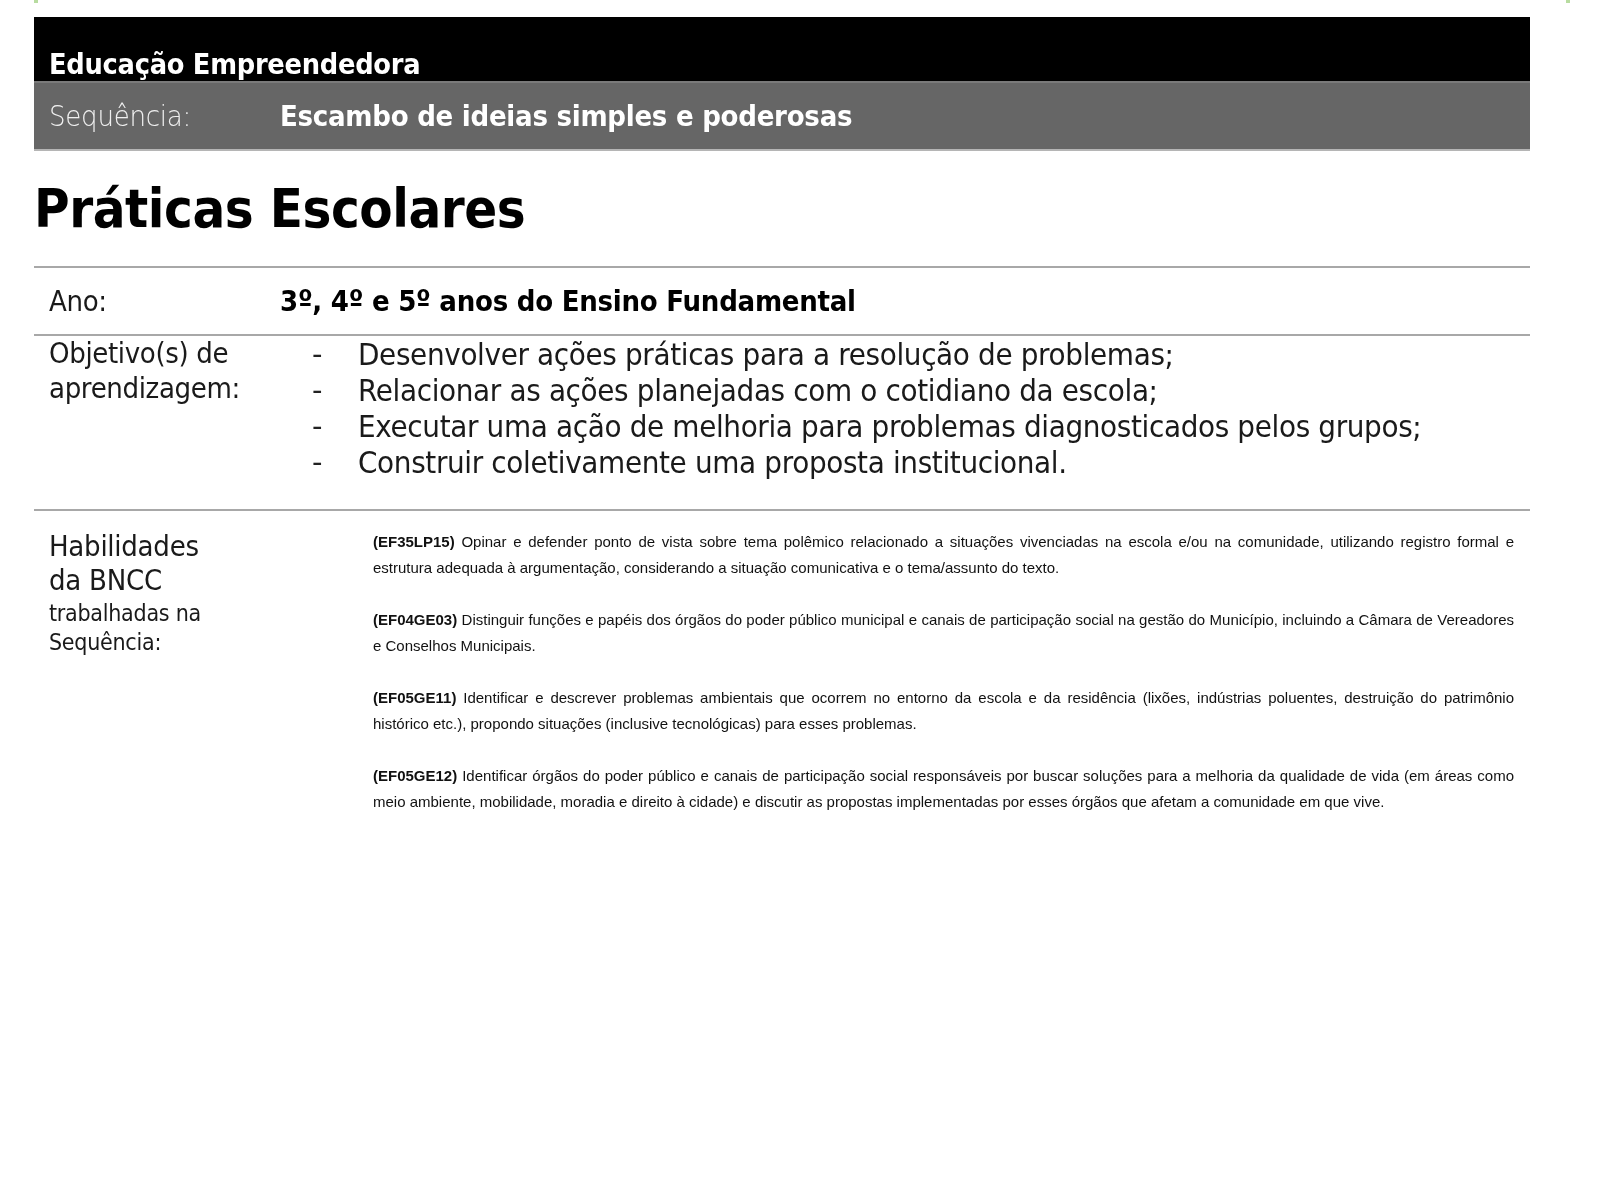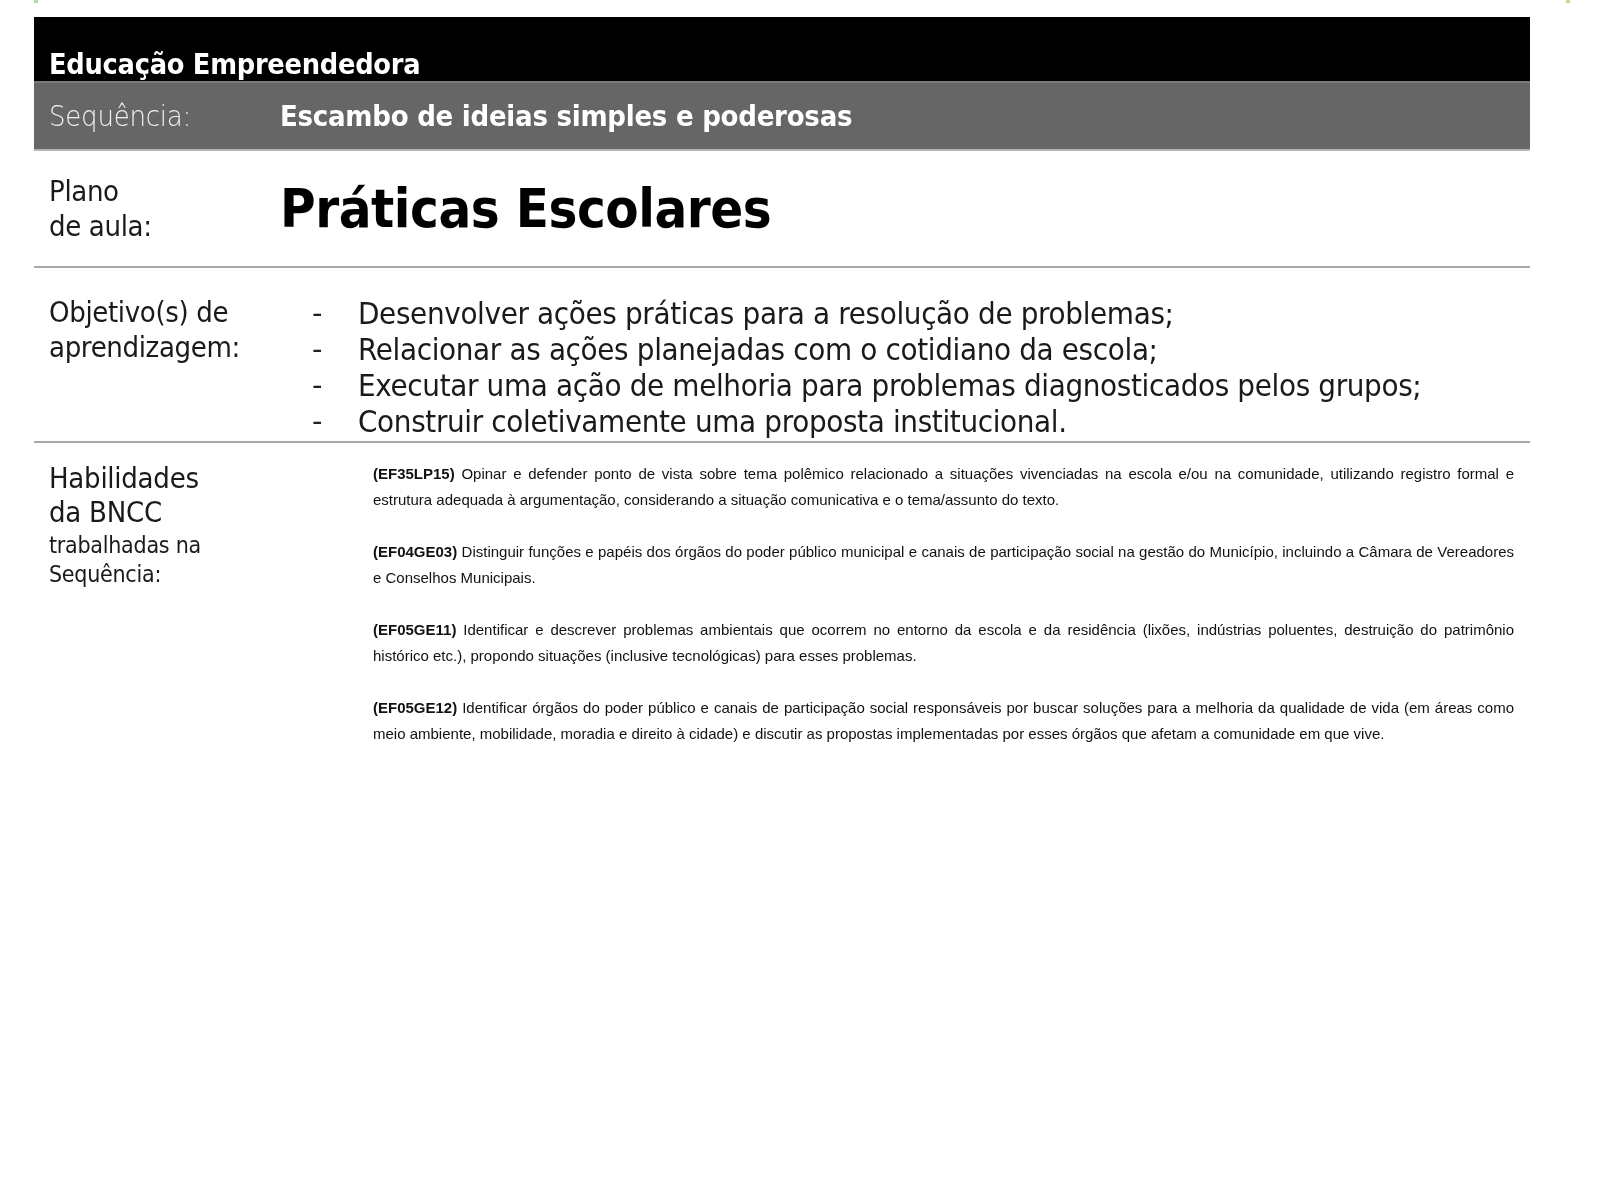--- a/index.html
+++ b/index.html
@@ -103,21 +103,21 @@
     }
     .row-plan { height: 117px; align-items: center; }
     .row-plan .label-col { padding-top: 0; }
     .row-plan .value {
       font-size: 54px;
       letter-spacing: -0.5px;
       transform: scaleX(0.9);
     }
     .row-comp { height: 67px; align-items: center; }
     .row-ano { height: 68px; align-items: center; }
-    .row-obj { height: 175px; align-items: flex-start; padding-top: 27px; }
+    .row-obj { height: 175px; align-items: flex-start; padding-top: 0; }
     .obj-list {
       list-style: none;
       margin: 0;
       padding: 0;
     }
     .obj-list li {
       display: flex;
       height: 36px;
       align-items: center;
     }
@@ -202,30 +202,30 @@
   </div>
 
   <div class="seq-bar">
     <div class="label-col">
       <span class="label">Sequência:</span>
     </div>
     <span class="value">Escambo de ideias simples e poderosas</span>
   </div>
 
   <div class="row row-plan">
-    <div class="label-col">
-      <span class="label">
-        <span>Plano</span><br>
-        <span>de aula:</span>
-      </span>
-    </div>
     <span class="value">Práticas Escolares</span>
   </div>
 
 
+  <div class="row row-ano">
+    <div class="label-col">
+      <span class="label">Ano:</span>
+    </div>
+    <span class="value">3º, 4º e 5º anos do Ensino Fundamental</span>
+  </div>
 
   <div class="row row-obj">
     <div class="label-col">
       <span class="label">
         <span>Objetivo(s) de</span><br>
         <span>aprendizagem:</span>
       </span>
     </div>
     <ul class="obj-list">
       <li>

